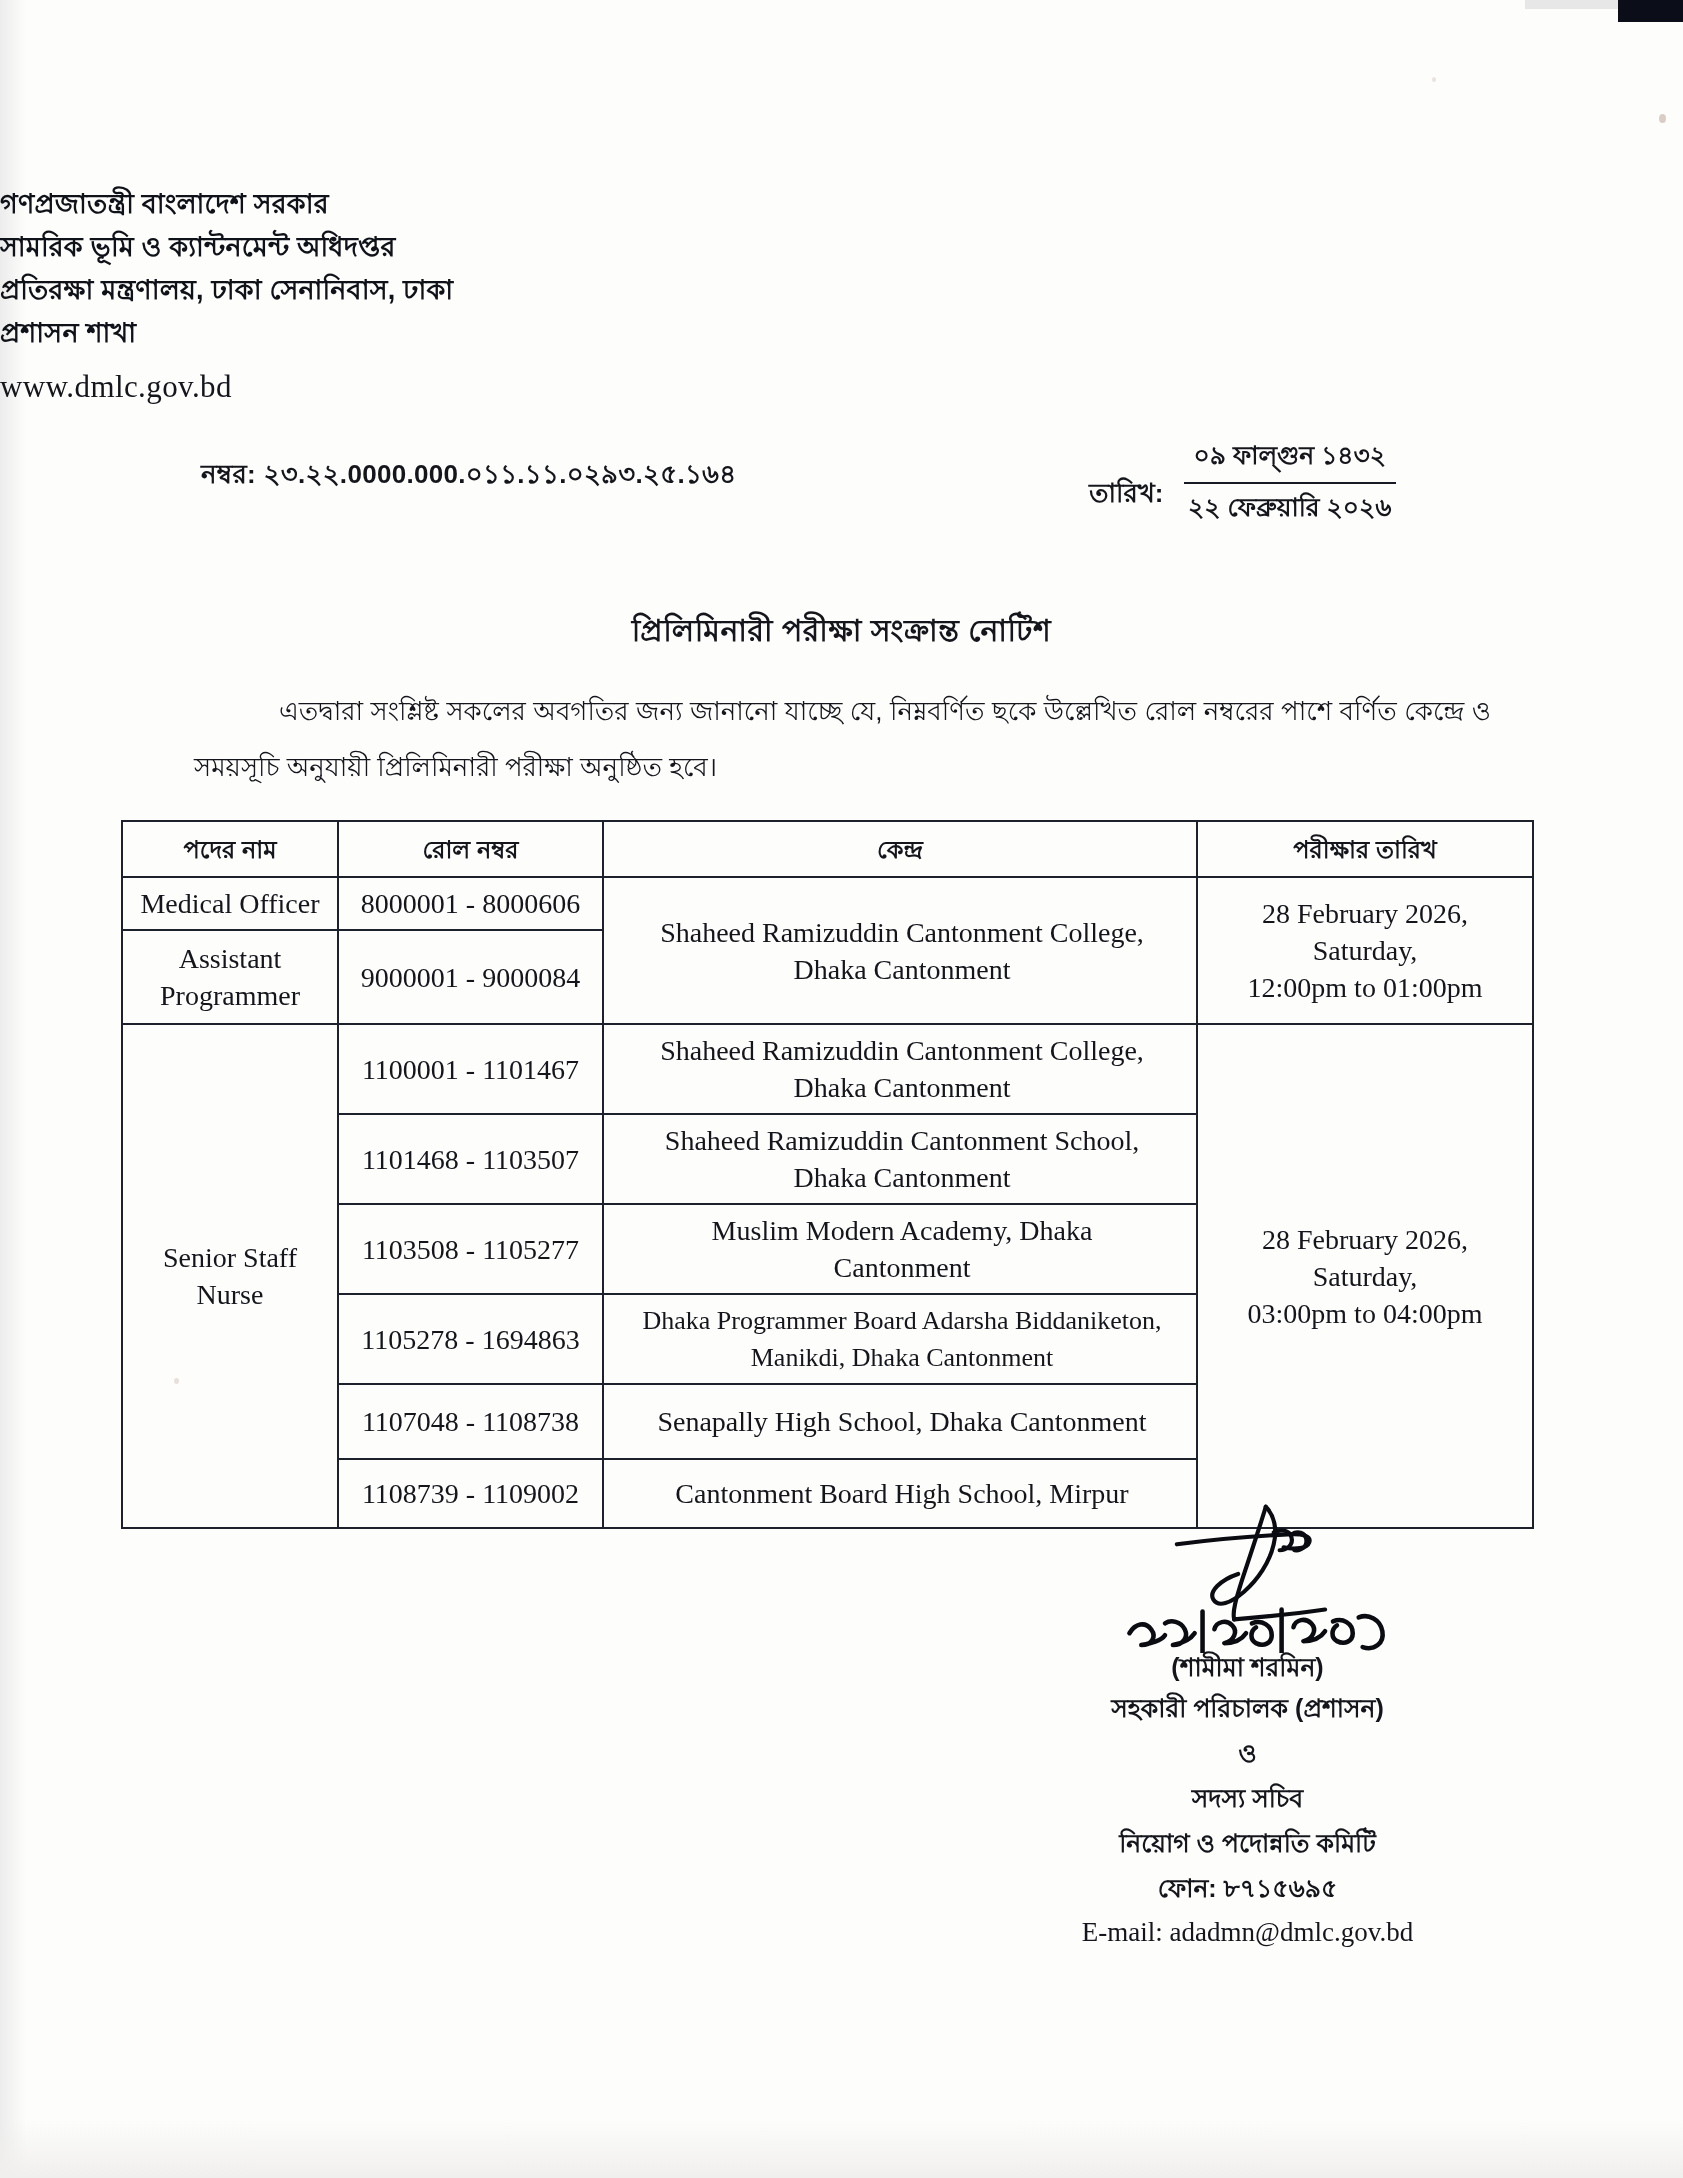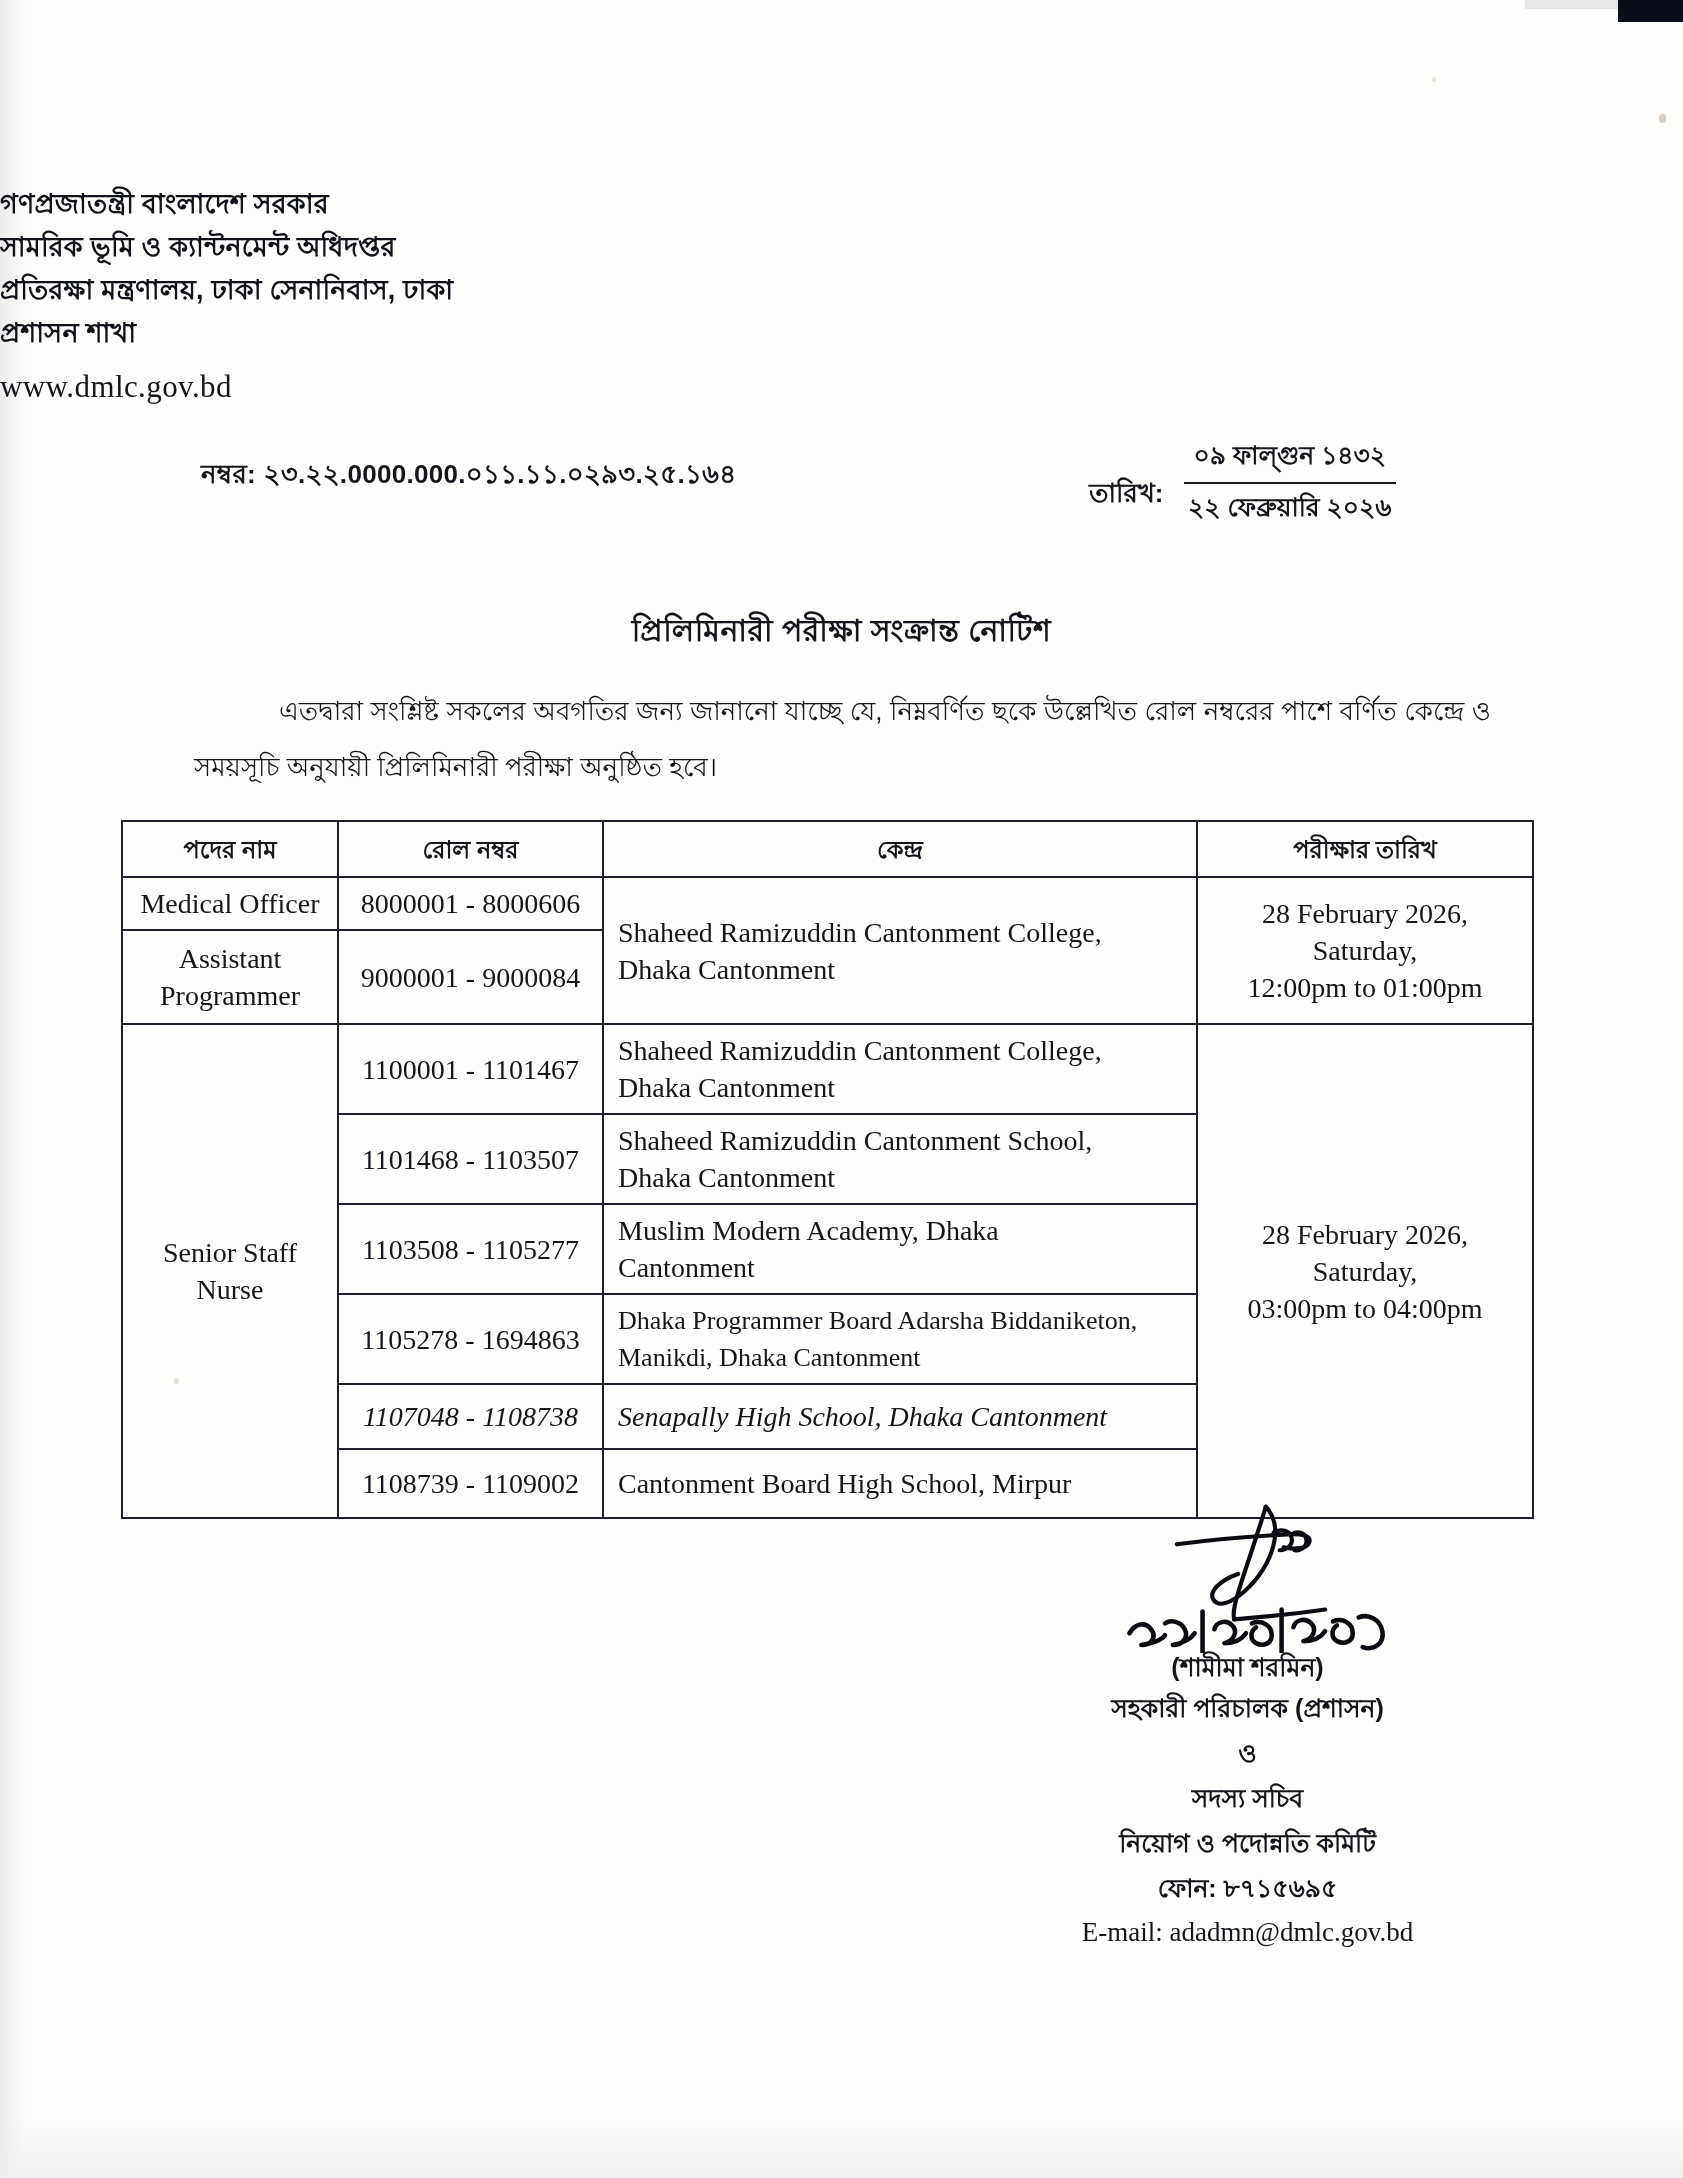--- a/index.html
+++ b/index.html
@@ -166,21 +166,21 @@
     height: 46px;
     padding: 4px 8px;
   }
   .col-post   { width: 216px; }
   .col-roll   { width: 265px; }
   .col-center { width: 594px; }
   .col-date   { width: 336px; }
 
   td.c-post   { text-align: center; }
   td.c-roll   { text-align: center; white-space: nowrap; }
-  td.c-center { text-align: left; padding-left: 14px; }
+  td.c-center { text-align: center; padding-left: 14px; }
   td.c-date   { text-align: center; }
 
   
   .sig-area {
     position: absolute;
     left: 990px; top: 1485px;
     width: 515px;
     text-align: center;
   }
   .sig-svg-wrap {
@@ -326,21 +326,21 @@
       </tr>
 
       <tr style="height:87px;">
         <td class="c-roll">1105278 - 1694863</td>
         <td class="c-center">
           <div style="font-size:26px;">Dhaka Programmer Board Adarsha Biddaniketon,</div>
           <div style="font-size:26px;">Manikdi, Dhaka Cantonment</div>
         </td>
       </tr>
 
-      <tr style="height:65px;font-style:italic;">
+      <tr style="height:75px;">
         <td class="c-roll">1107048 - 1108738</td>
         <td class="c-center">Senapally High School, Dhaka Cantonment</td>
       </tr>
 
       <tr style="height:69px;">
         <td class="c-roll">1108739 - 1109002</td>
         <td class="c-center">Cantonment Board High School, Mirpur</td>
       </tr>
     </tbody>
   </table>

